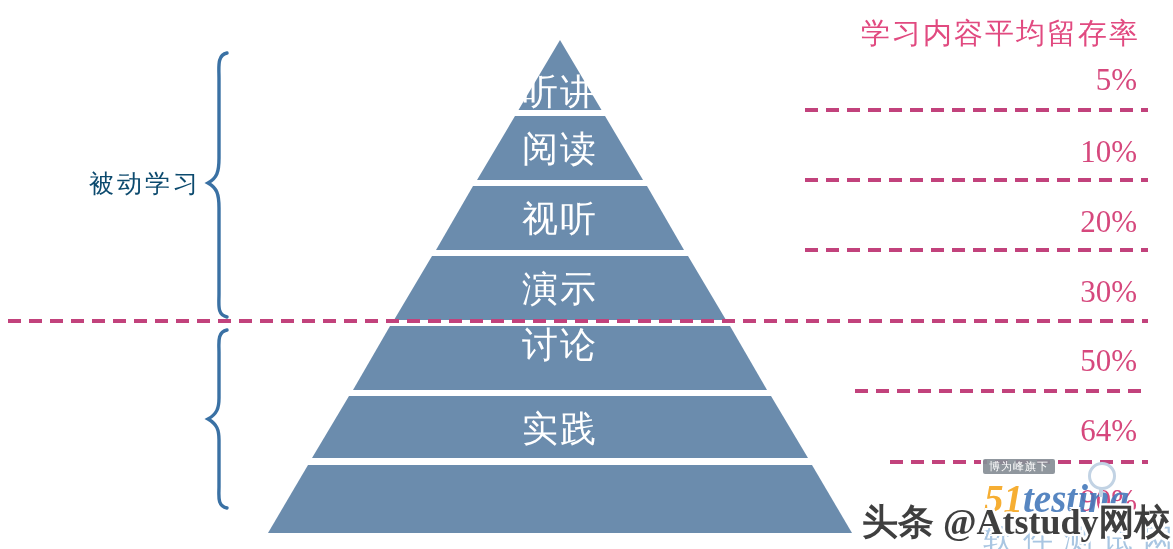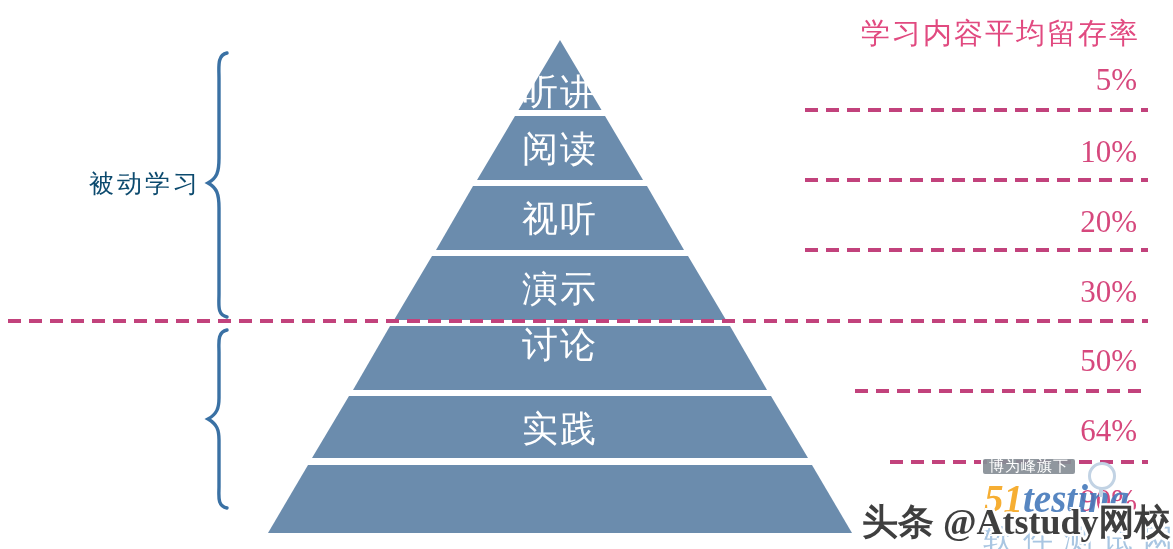--- a/index.html
+++ b/index.html
@@ -30,21 +30,21 @@
     font-size:29px;letter-spacing:2px;white-space:nowrap;z-index:2;
   }
   .grp{
     position:absolute;left:45px;transform:translateY(-50%);
     color:#0c4a6e;font-size:25px;letter-spacing:3px;white-space:nowrap;z-index:2;margin-left:44px;
   }
   
   .wm-badge{
     position:absolute;left:981px;top:457px;z-index:6;
     background:rgba(135,142,150,0.92);border:2px solid #ffffff;border-radius:4px;
-    color:#ffffff;font-size:15px;line-height:13px;padding:1px 6px;letter-spacing:1px;white-space:nowrap;
+    color:#ffffff;font-size:11px;line-height:13px;padding:1px 6px;letter-spacing:1px;white-space:nowrap;
   }
   .wm-logo{
     position:absolute;left:984px;top:476px;z-index:5;
     font-size:39px;font-style:italic;font-weight:bold;letter-spacing:0px;
     opacity:0.9;white-space:nowrap;
   }
   .wm-logo .l51{color:#f6a61d;}
   .wm-logo .ltest{color:#4579bb;}
   .wm-loupe{
     position:absolute;left:1088px;top:462px;width:22px;height:22px;z-index:6;

